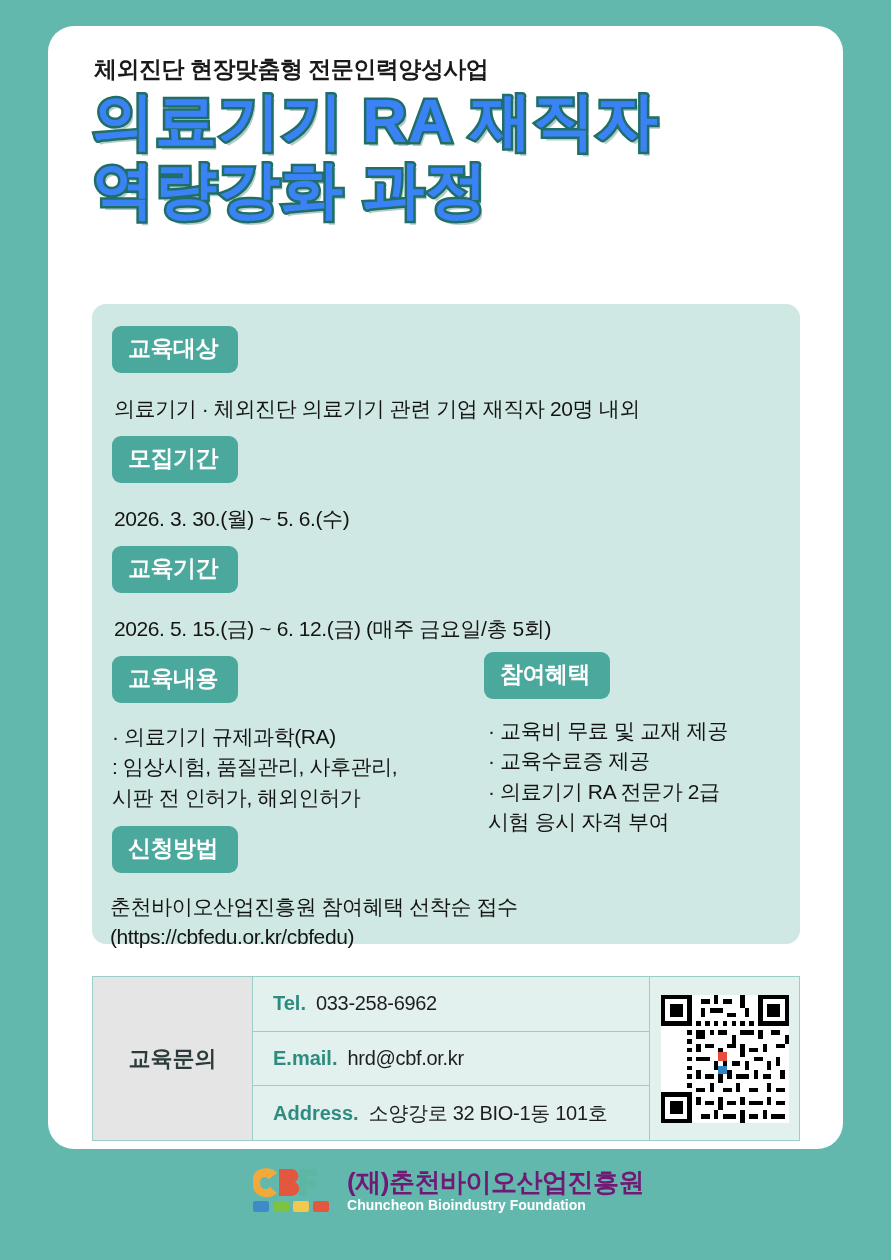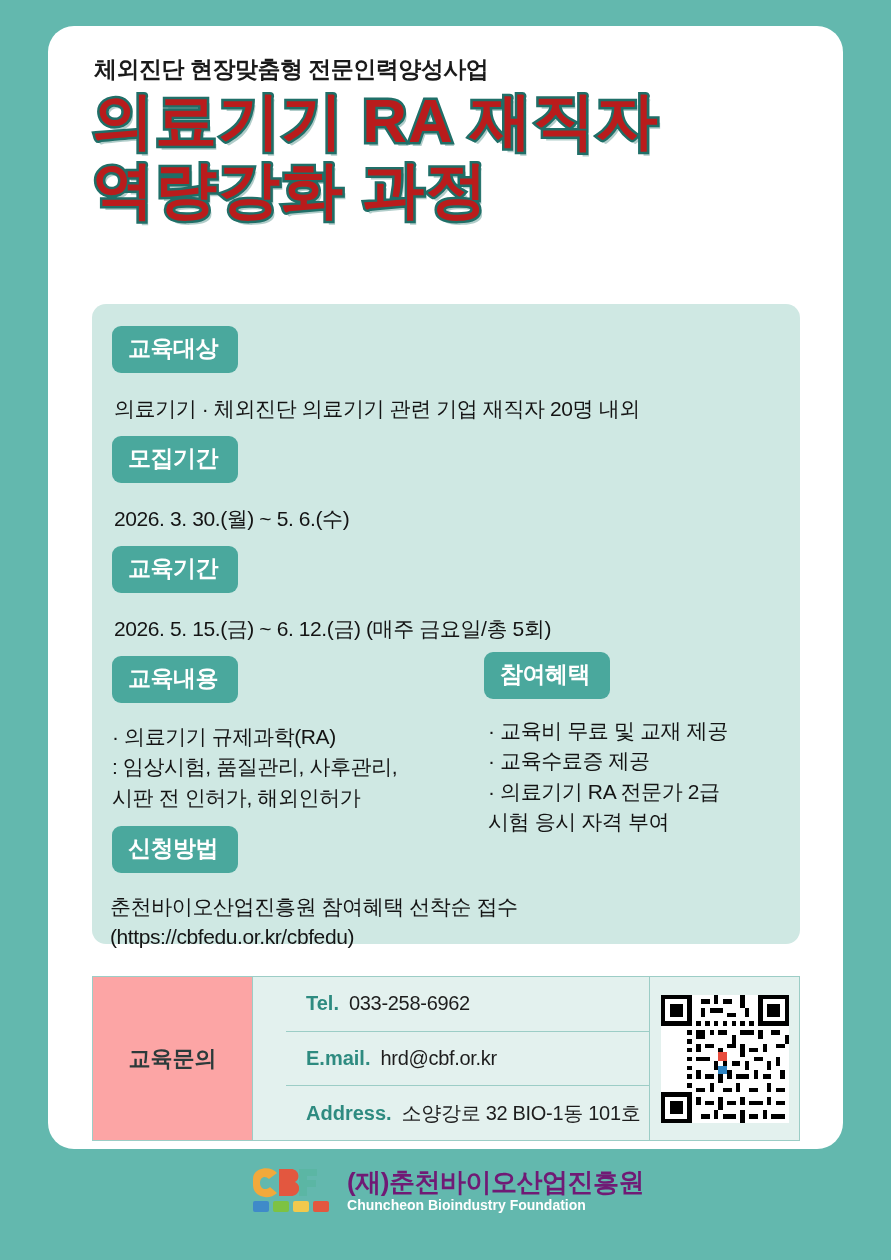--- a/index.html
+++ b/index.html
@@ -46,21 +46,21 @@
     position: absolute;
     left: 44px;
     top: 60px;
     width: 720px;
   }
   .title-line {
     font-size: 62px;
     font-weight: bold;
     line-height: 1.12;
     letter-spacing: 1px;
-    color: #b91c1c;
+    color: #3b82f6;
     -webkit-text-stroke: 5px #1f6f68;
     paint-order: stroke fill;
     text-shadow: 3px 4px 0 rgba(31,111,104,0.35);
     white-space: nowrap;
   }
 
   
   .panel {
     position: absolute;
     left: 44px;
@@ -113,36 +113,35 @@
     left: 44px;
     top: 950px;
     width: 708px;
     height: 165px;
     border: 1px solid #9ccdc6;
     box-sizing: border-box;
     display: flex;
   }
   .contact-label {
     width: 160px;
-    background: #fca5a5;
+    background: #e5e5e5;
     display: flex;
     align-items: center;
     justify-content: center;
     font-size: 22px;
     font-weight: bold;
     color: #2b3a3a;
     border-right: 1px solid #9ccdc6;
     box-sizing: border-box;
   }
   .contact-rows {
     flex: 1;
     display: flex;
     flex-direction: column;
     background: #e3f1ee;
-    padding-left: 33px;
   }
   .contact-row {
     flex: 1;
     display: flex;
     align-items: center;
     padding-left: 20px;
     border-bottom: 1px solid #9ccdc6;
     box-sizing: border-box;
     font-size: 20px;
     color: #1d1d1d;

